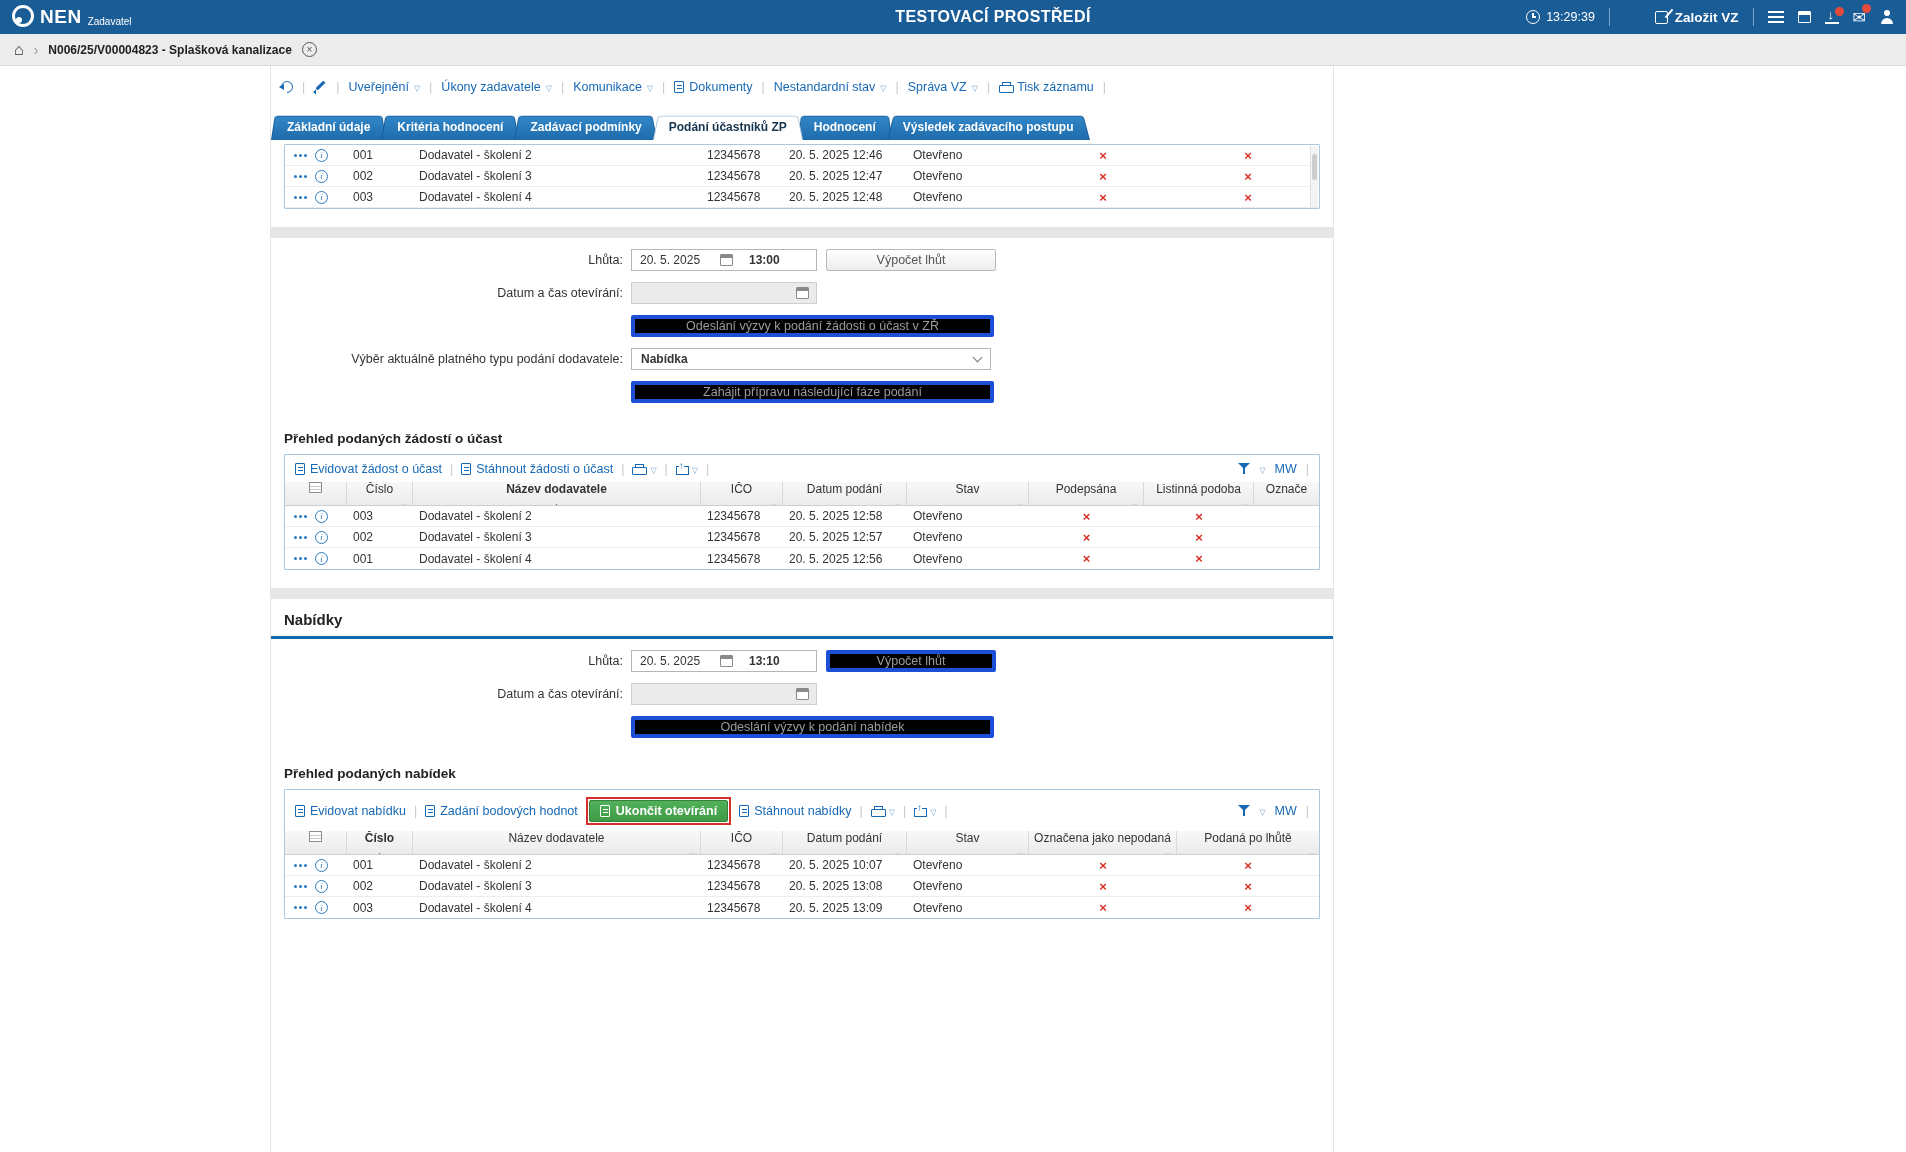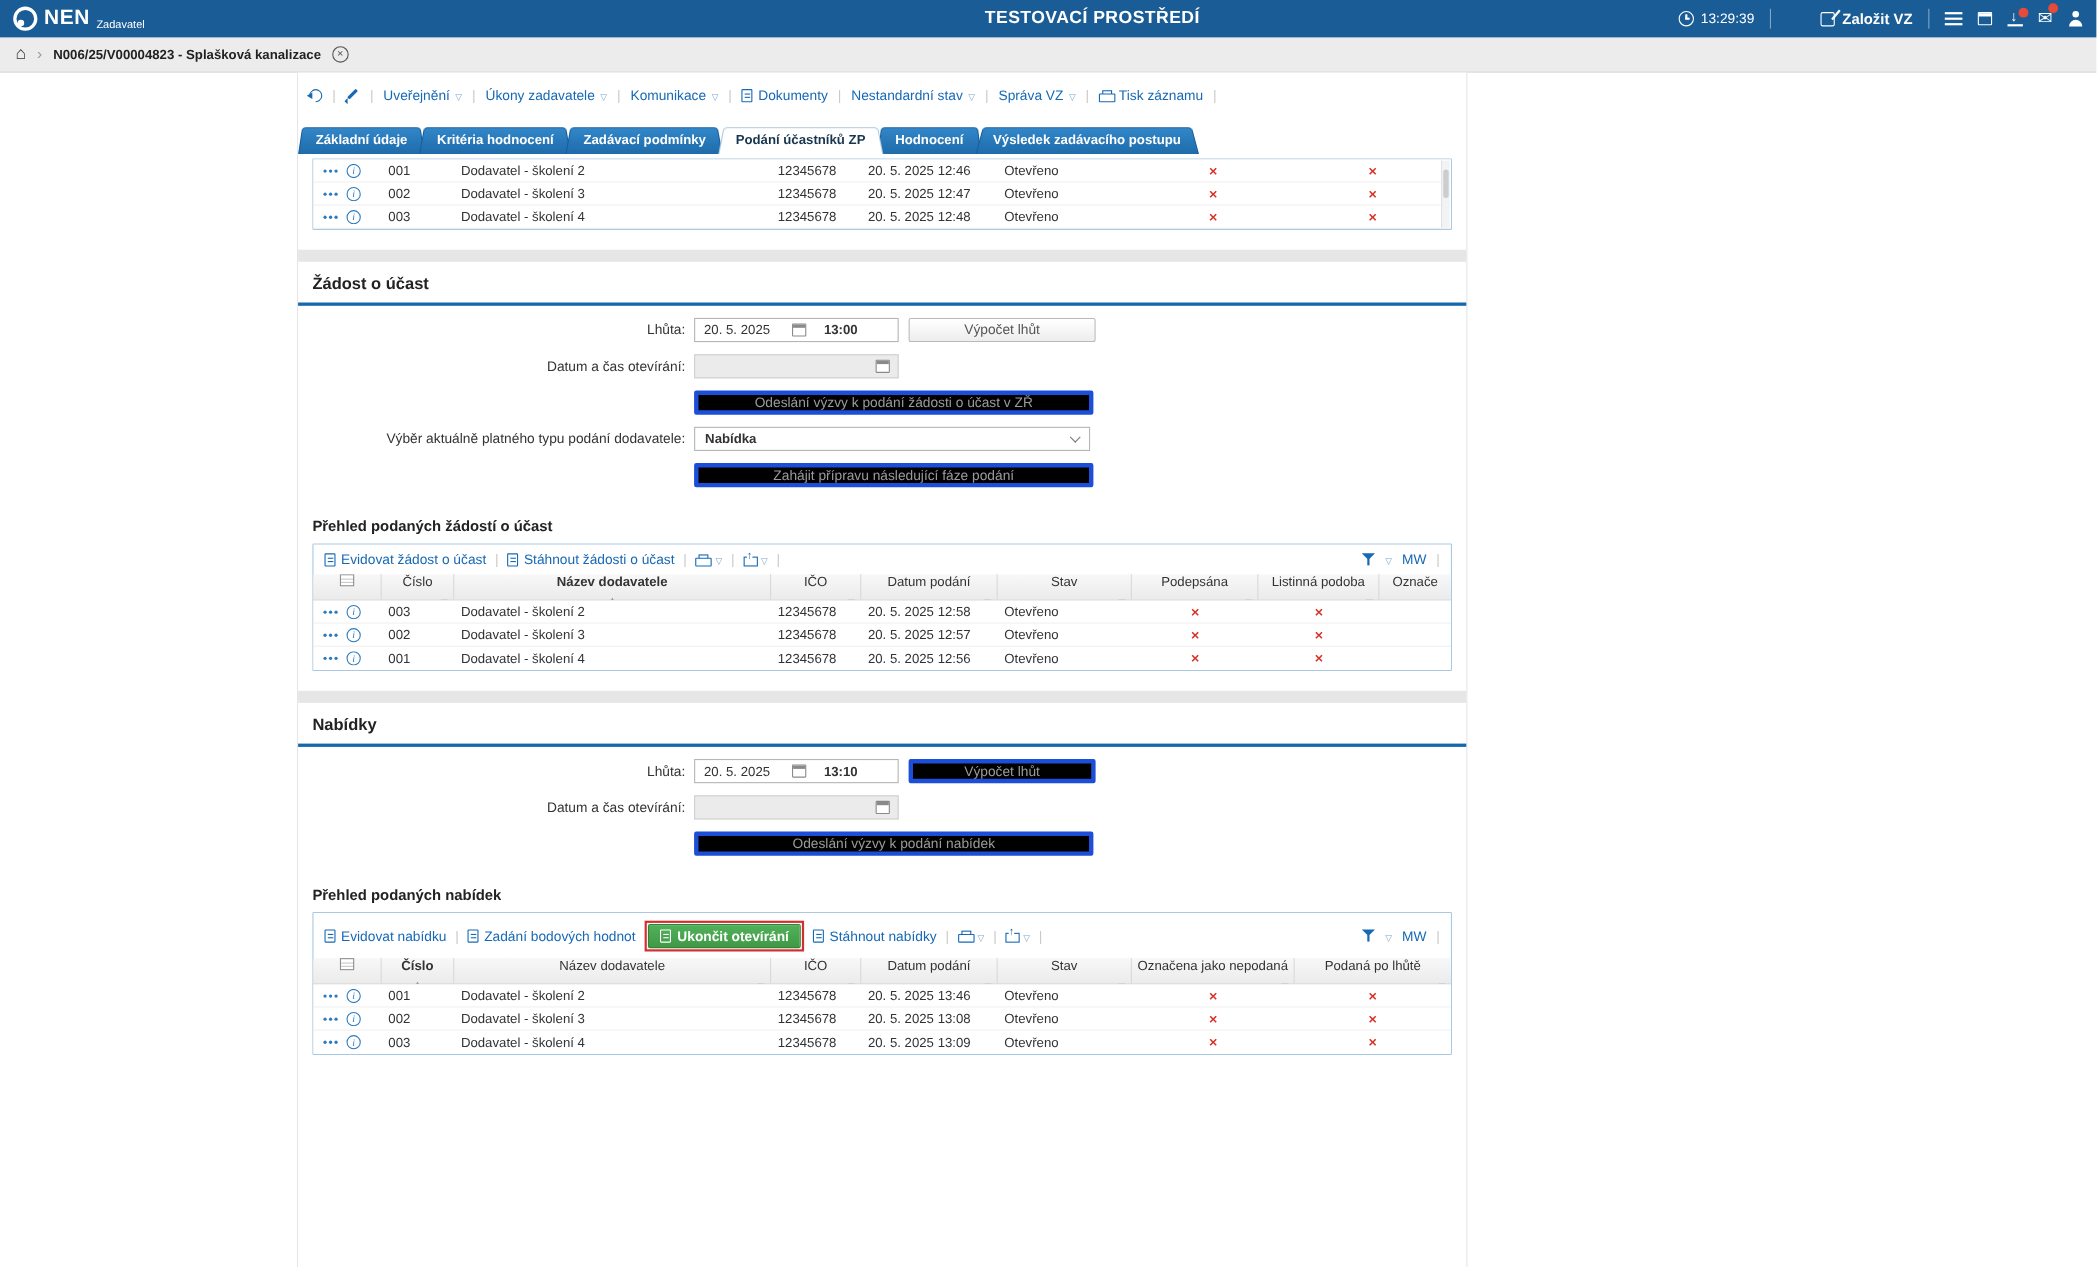--- a/index.html
+++ b/index.html
@@ -1,21 +1,21 @@
 <!DOCTYPE html>
 <html><head>
 <meta charset="utf-8">
 <style>
   * { box-sizing:border-box; margin:0; padding:0; }
   html,body { width:1906px; height:1152px; }
   body { font-family:"Liberation Sans",sans-serif; background:#fff; color:#333; overflow:hidden; position:relative; }
 
   
   .topbar { height:34px; background:#1a5c96; display:flex; align-items:center; padding:0 12px; color:#fff; position:relative; }
-  .brand { display:flex; align-items:center; gap:6px; cursor:pointer; }
+  .brand { display:flex; align-items:flex-start; gap:6px; cursor:pointer; }
   .logo { width:22px; height:22px; border:3px solid #fff; border-radius:50%; position:relative; display:inline-block; }
   .logo::after { content:""; position:absolute; left:1px; bottom:1px; width:6px; height:6px; background:#fff; border-radius:50%; }
   .brand-name { font-size:19px; font-weight:bold; letter-spacing:.5px; line-height:24px; }
   .brand-sub { font-size:10px; margin-top:11px; }
   .env-title { position:absolute; left:50%; transform:translateX(-50%); font-size:16px; font-weight:bold; letter-spacing:.4px;margin-left:40px; }
   .top-right { margin-left:auto; display:flex; align-items:center; gap:14px; }
   .clock { display:flex; align-items:center; gap:6px; font-size:12.5px; }
   .i-clock { width:14px; height:14px; border:1.5px solid #fff; border-radius:50%; position:relative; display:inline-block; }
   .i-clock::before { content:""; position:absolute; left:5px; top:2px; width:1.5px; height:4px; background:#fff; }
   .i-clock::after { content:""; position:absolute; left:5px; top:5px; width:4px; height:1.5px; background:#fff; }
@@ -268,21 +268,20 @@
       <div class="cell">12345678</div>
       <div class="cell">20. 5. 2025 12:48</div>
       <div class="cell">Otevřeno</div>
       <div class="cell flag">×</div>
       <div class="cell flag">×</div>
     </div>
     <div class="vscroll"></div>
   </div>
 
   <div class="sect-band"></div>
-  <div class="sect-head">Žádost o účast</div>
 
   <div class="form">
     <div class="frow">
       <div class="flabel">Lhůta:</div>
       <div class="dt-box">
         <span class="dt-date">20. 5. 2025</span>
         <span class="i-cal"></span>
         <span class="dt-time">13:00</span>
       </div>
       <button class="btn btn-plain">Výpočet lhůt</button>
@@ -523,21 +522,21 @@
         </div>
     </div>
     <div class="trow grid cols-n">
       <div class="cell c-act">
         <span class="i-dots"></span>
         <span class="i-info"></span>
       </div>
       <div class="cell">001</div>
       <div class="cell">Dodavatel - školení 2</div>
       <div class="cell">12345678</div>
-      <div class="cell">20. 5. 2025 13:46</div>
+      <div class="cell">20. 5. 2025 10:07</div>
       <div class="cell">Otevřeno</div>
       <div class="cell flag">×</div>
       <div class="cell flag">×</div>
     </div>
     <div class="trow grid cols-n">
       <div class="cell c-act">
         <span class="i-dots"></span>
         <span class="i-info"></span>
       </div>
       <div class="cell">002</div>

